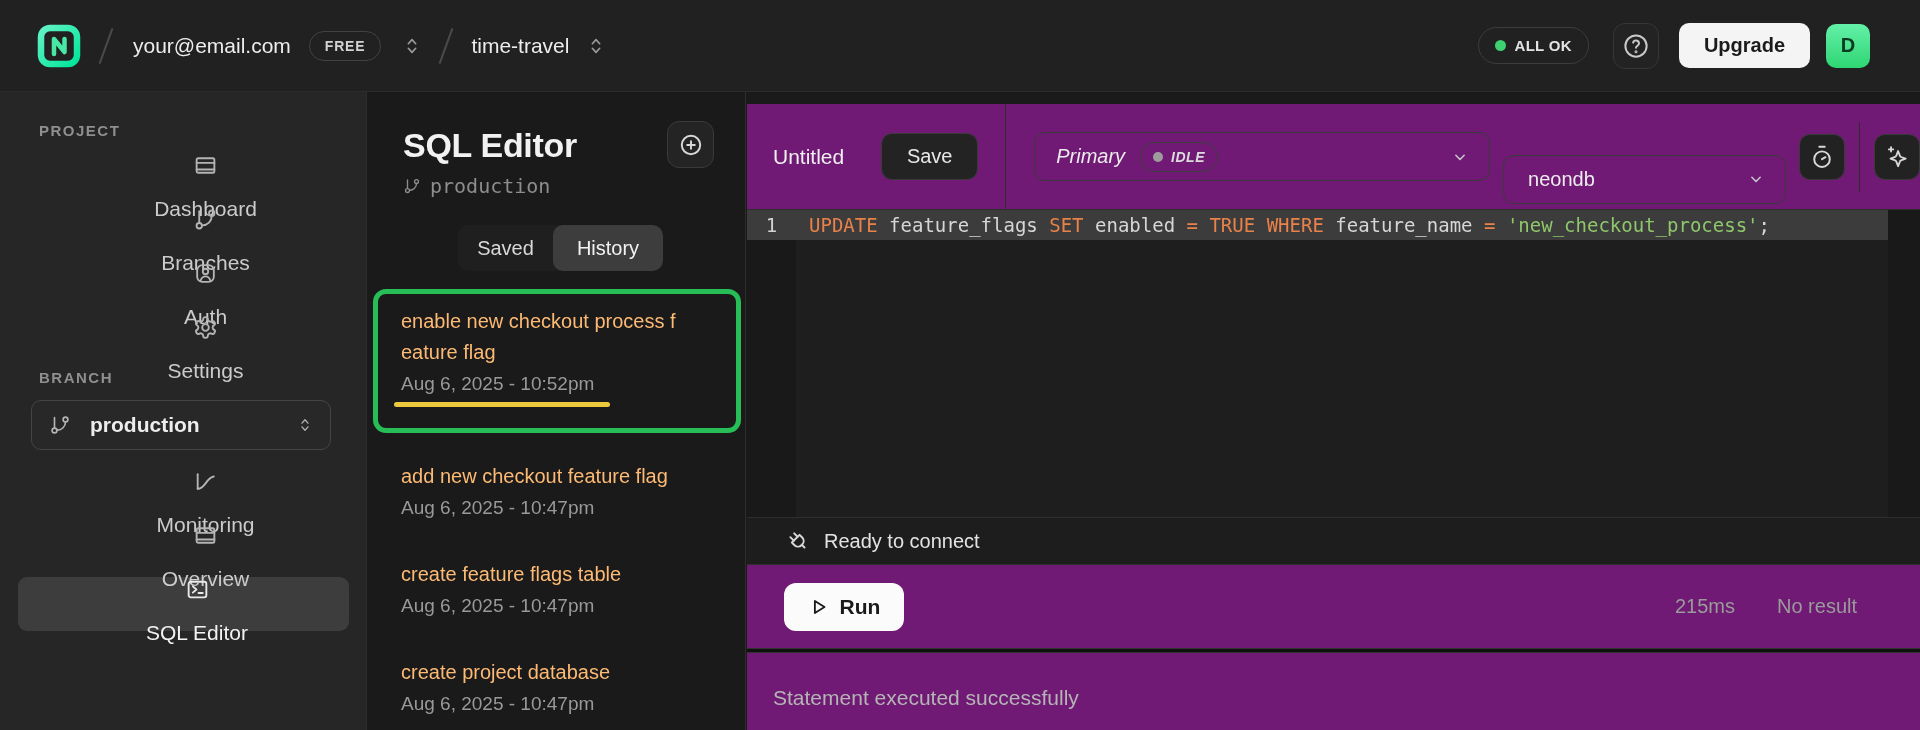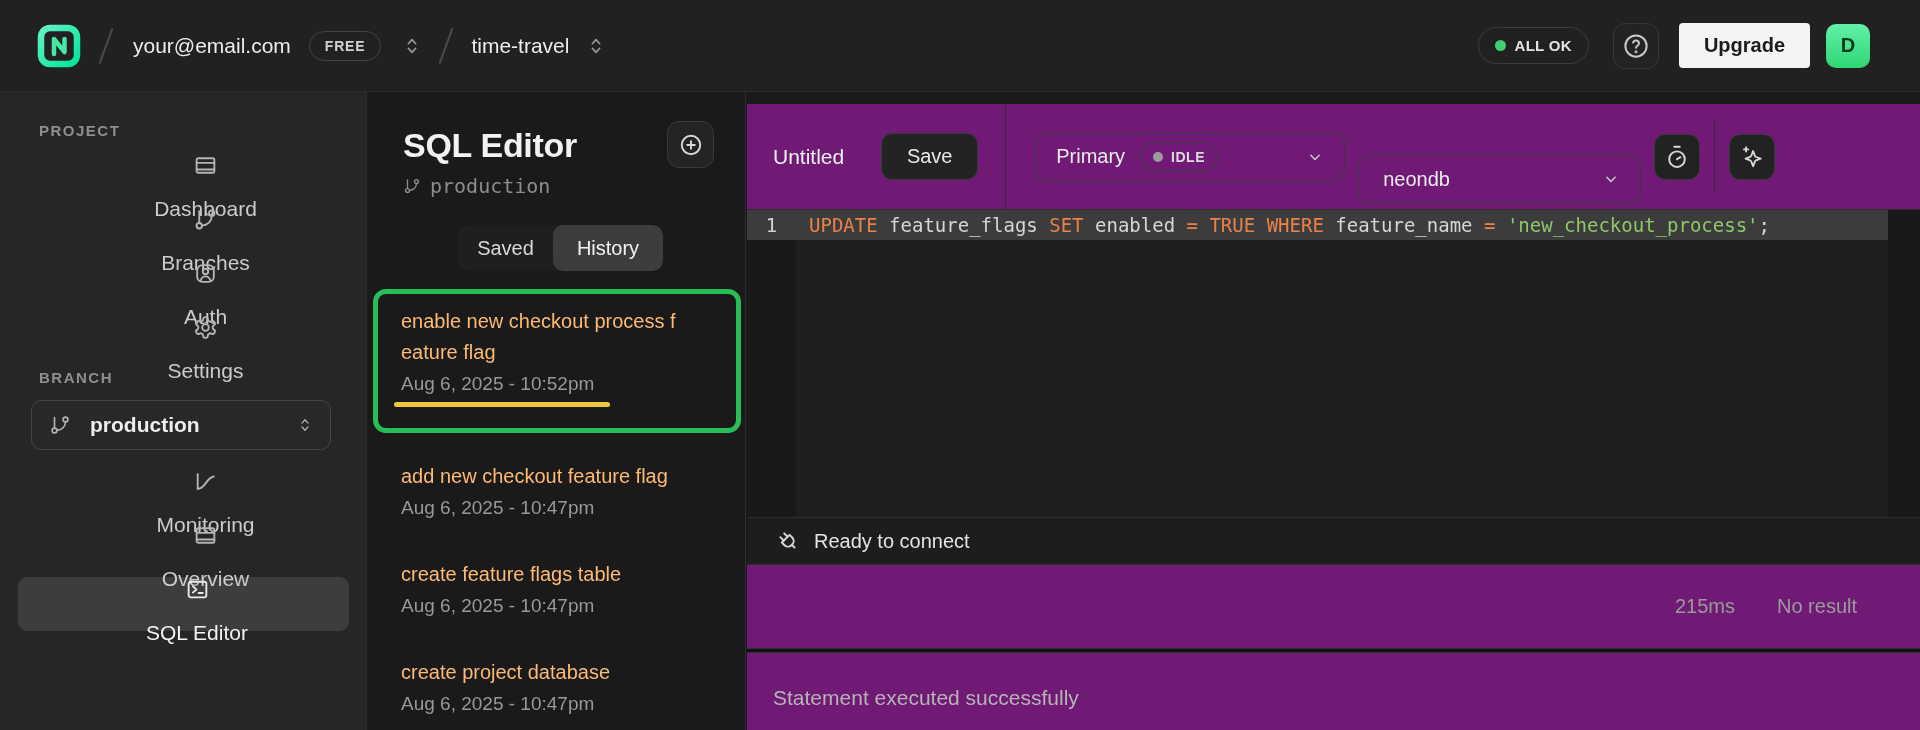--- a/index.html
+++ b/index.html
@@ -32,21 +32,21 @@
     border:1px solid #3c3c3c; border-radius:999px; padding:9px 16px;
   }
   .pill-ok .dot { width:11px; height:11px; border-radius:50%; background:#3ed171; }
   .pill-ok span { font-size:15px; font-weight:600; color:#e3e3e3; letter-spacing:.3px; }
   .btn-help {
     margin-left:24px; width:46px; height:46px; border:1px solid #363636; border-radius:12px;
     background:#232323; display:flex; align-items:center; justify-content:center; cursor:pointer;
   }
   .btn-upgrade {
     margin-left:20px; background:#f4f4f4; color:#1b1b1b; border:none; cursor:pointer;
-    font-size:20px; font-weight:600; border-radius:4px; padding:11px 25px;
+    font-size:20px; font-weight:600; border-radius:10px; padding:11px 25px;
     font-family:"Liberation Sans", sans-serif;
   }
   .avatar {
     margin-left:16px; width:44px; height:44px; border-radius:10px;
     background:linear-gradient(180deg,#63f0a8,#2fd673);
     color:#0c3a20; font-weight:700; font-size:20px;
     display:flex; align-items:center; justify-content:center; cursor:pointer;
   }
 
   
@@ -113,21 +113,21 @@
   .btn-save {
     margin-left:37px; width:97px; height:47px; border:1px solid #3a3a3a; border-radius:11px;
     background:#232323; color:#e8e8e8; font-size:20px; cursor:pointer;
     display:flex; align-items:center; justify-content:center; font-family:"Liberation Sans", sans-serif;
   }
   .tb-divider { margin-left:27px; width:1px; height:106px; background:#2d2d2d; }
   .tb-divider2 { margin-left:14px; width:1px; height:70px; background:#2d2d2d; }
   .dd { border:1px solid #3a3a3a; border-radius:11px; height:49px; display:flex; align-items:center; cursor:pointer; }
   .dd .label { font-size:20px; color:#ececec; }
   .dd .chev { margin-left:auto; }
-  .dd-compute { margin-left:28px; width:311px; padding:0 19px 0 21px; }
+  .dd-compute { margin-left:28px; width:456px; padding:0 19px 0 21px;font-style:italic; }
   .idle-pill { margin-left:15px; display:flex; align-items:center; gap:8px; border:1px solid #3d3d3d; border-radius:999px; padding:6px 12px; }
   .idle-dot { width:10px; height:10px; border-radius:50%; background:#9d9d9d; }
   .idle-text { font-size:14px; font-weight:700; letter-spacing:.5px; color:#dcdcdc; }
   .dd-db { margin-left:13px; width:283px; padding:0 19px 0 24px;margin-top:45px; }
   .btn-sq {
     width:46px; height:46px; border:1px solid #3a3a3a; border-radius:11px; background:#222222;
     display:flex; align-items:center; justify-content:center; cursor:pointer;
   }
   .btn-timer { margin-left:13px; }
   .btn-sparkle { margin-left:14px; }
@@ -141,21 +141,21 @@
     font-family:"DejaVu Sans Mono", monospace; font-size:19px;
   }
   .line-num { width:49px; text-align:center; color:#d2d2d2; flex-shrink:0; }
   .code-text { padding-left:13px; }
   .tok-kw { color:#e8824a; }
   .tok-plain { color:#d6d6d6; }
   .tok-str { color:#8fc76b; }
 
   .status-row {
     height:48px; background:#1d1d1d; border-top:1px solid #2e2e2e; border-bottom:1px solid #2e2e2e;
-    display:flex; align-items:center; padding-left:28px; gap:13px; font-size:20px; color:#e3e3e3;
+    display:flex; align-items:center; padding-left:38px; gap:13px; font-size:20px; color:#e3e3e3;
   }
   .run-row { height:83px; display:flex; align-items:center; padding:0 63px 0 37px; }
   .btn-run {
     width:120px; height:48px; background:#fbfbfb; border:none; border-radius:12px; cursor:pointer;
     display:flex; align-items:center; justify-content:center; gap:10px;
     color:#1a1a1a; font-size:21px; font-weight:600; font-family:"Liberation Sans", sans-serif;
   }
   .run-meta { margin-left:auto; display:flex; gap:42px; font-size:20px; color:#9b9b9b; }
   .thick-divider { height:5px; border-top:1px solid #323232; border-bottom:1px solid #323232; background:#101010; }
   .result-row { height:89px; display:flex; align-items:center; padding-left:26px; font-size:21px; color:#b5b5b5; }
@@ -388,20 +388,26 @@
           <path d="M9.5 9V4.5"></path>
           <path d="M14.5 9V4.5"></path>
           <path d="M17 9v3.5a4.5 4.5 0 0 1-4.5 4.5h-1A4.5 4.5 0 0 1 7 12.5V9Z"></path>
           <path d="M12 17v3.5"></path>
         </g>
     </svg>
     <span>Ready to connect</span>
   </div>
 
   <div class="run-row">
+    <button class="btn-run">
+      <svg class="icon" width="22" height="22" viewBox="0 0 24 24" style="stroke:#1a1a1a;stroke-width:2">
+          <path d="M7.5 5.5v13L18 12z"></path>
+        </svg>
+      <span>Run</span>
+    </button>
     <span class="run-meta">
       <span>215ms</span>
       <span>No result</span>
     </span>
   </div>
 
   <div class="thick-divider"></div>
 
   <div class="result-row">
     <span>Statement executed successfully</span>

